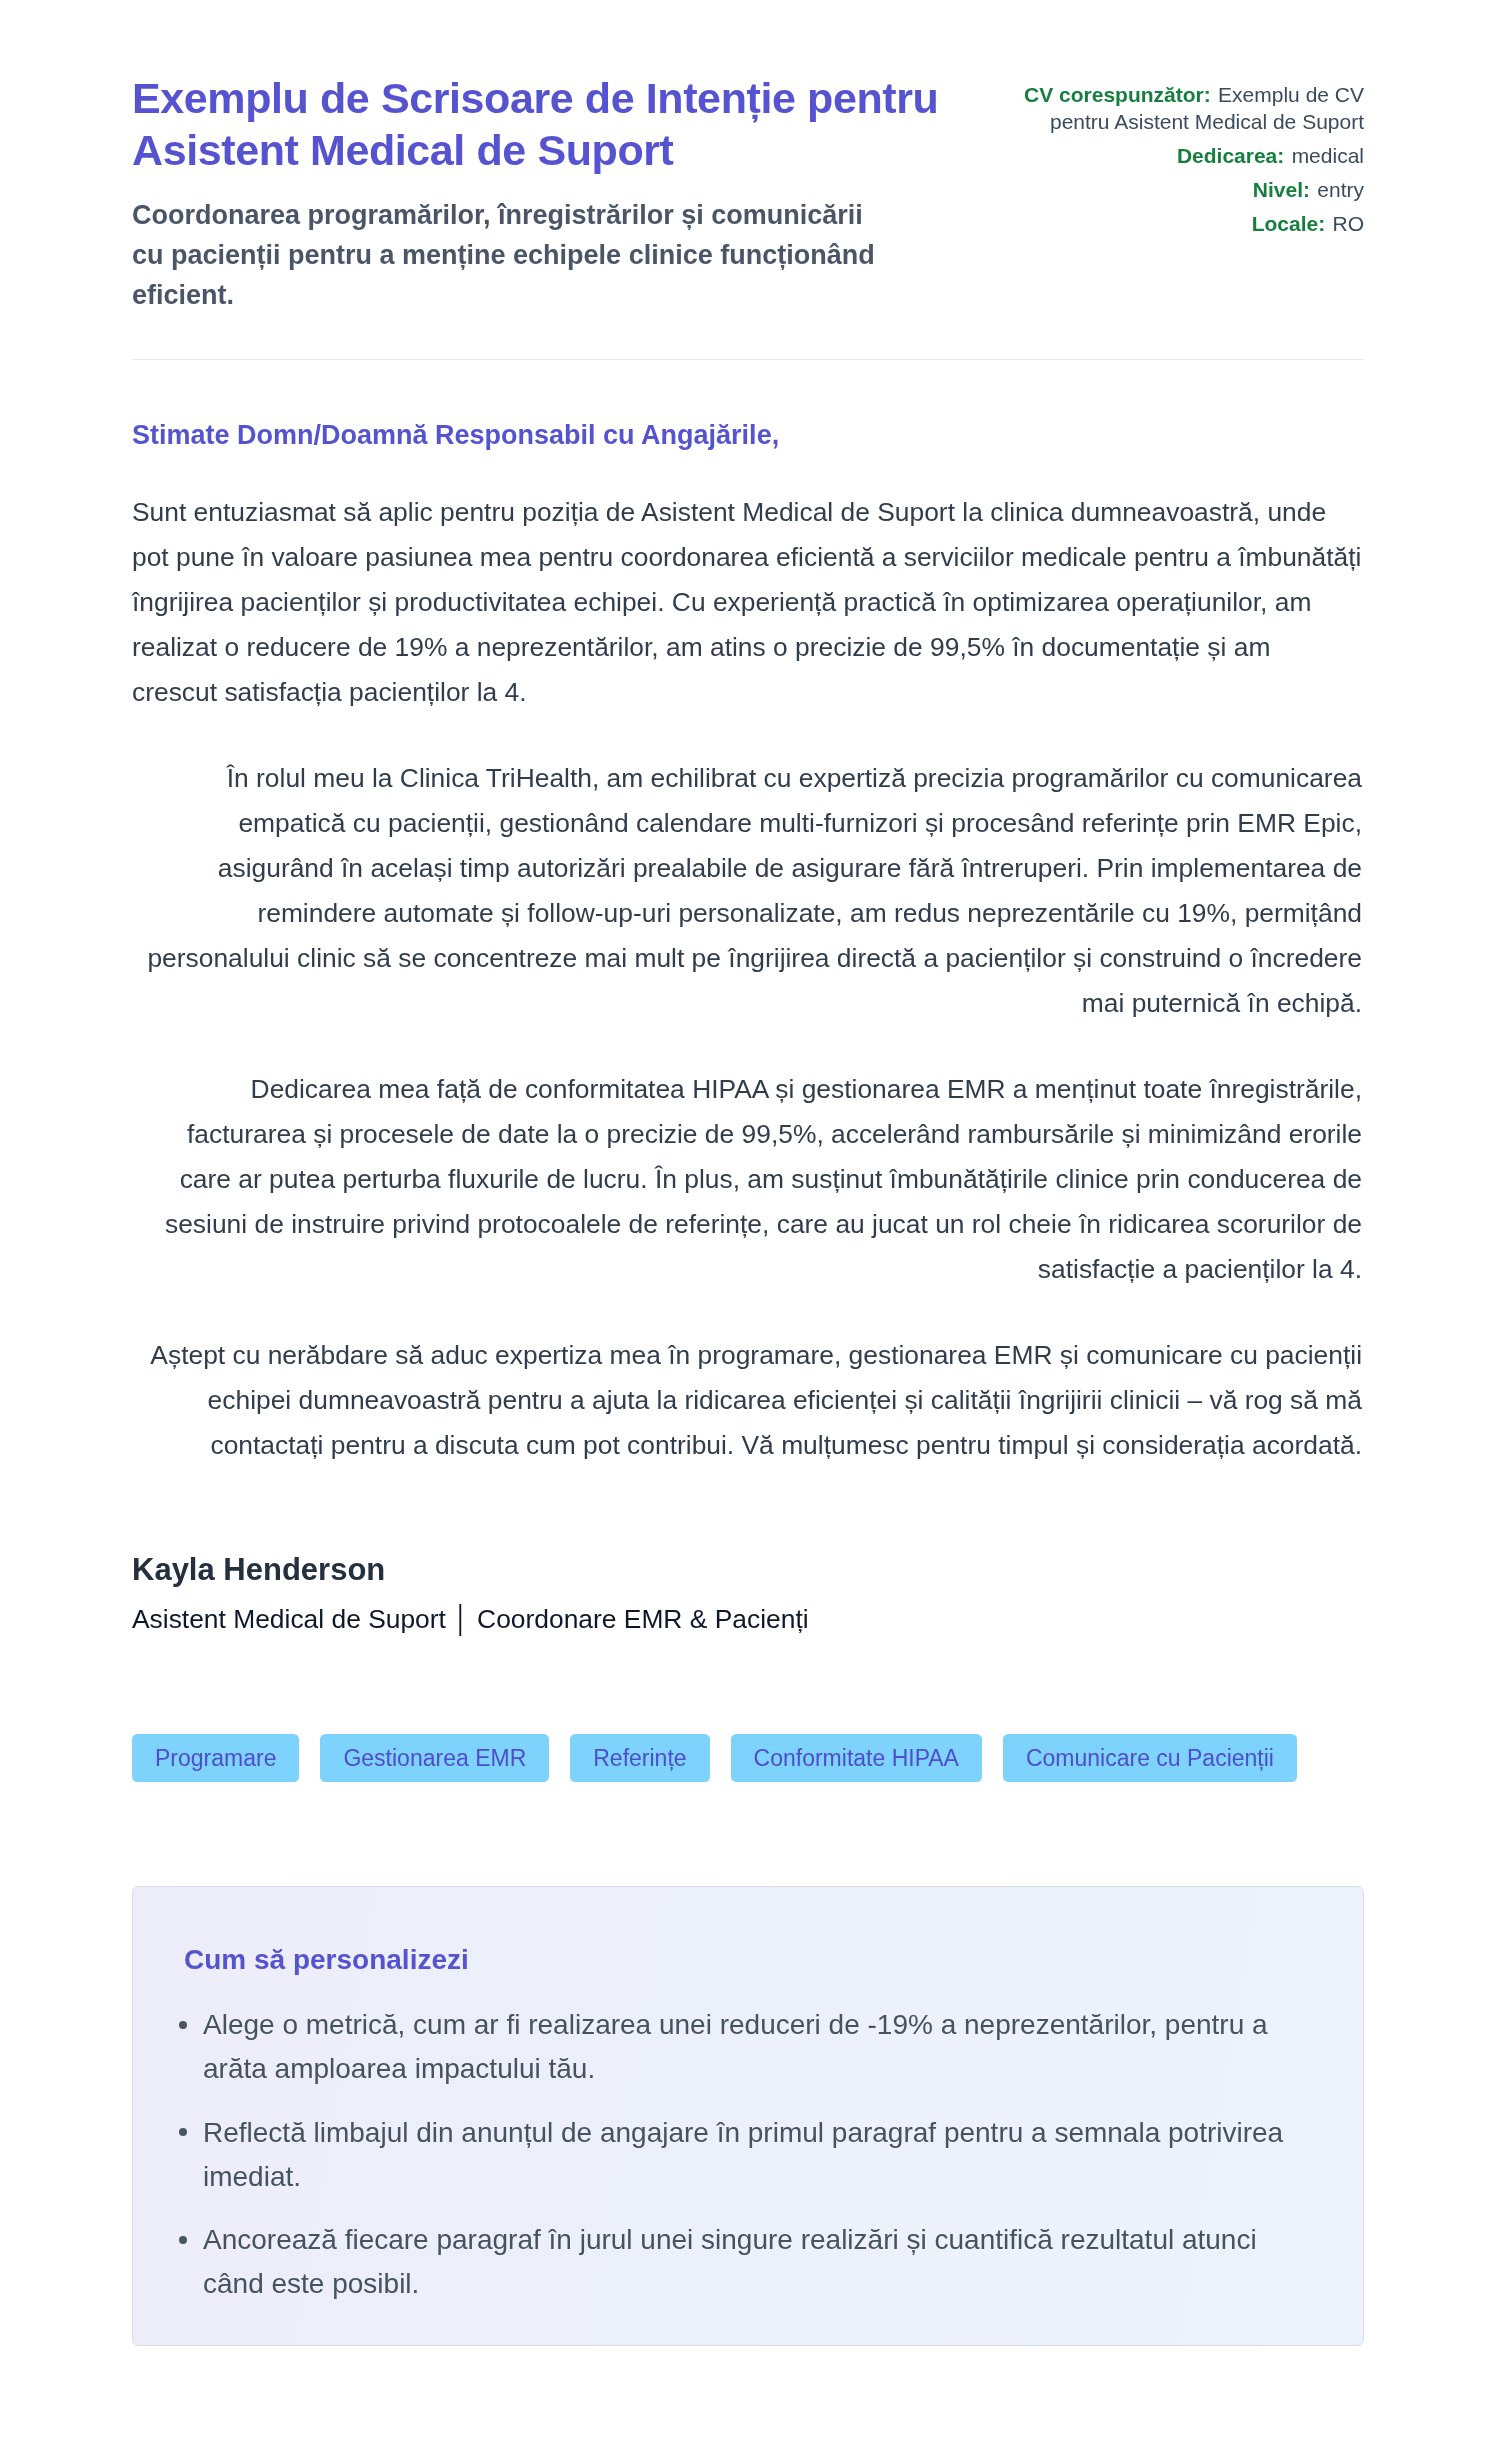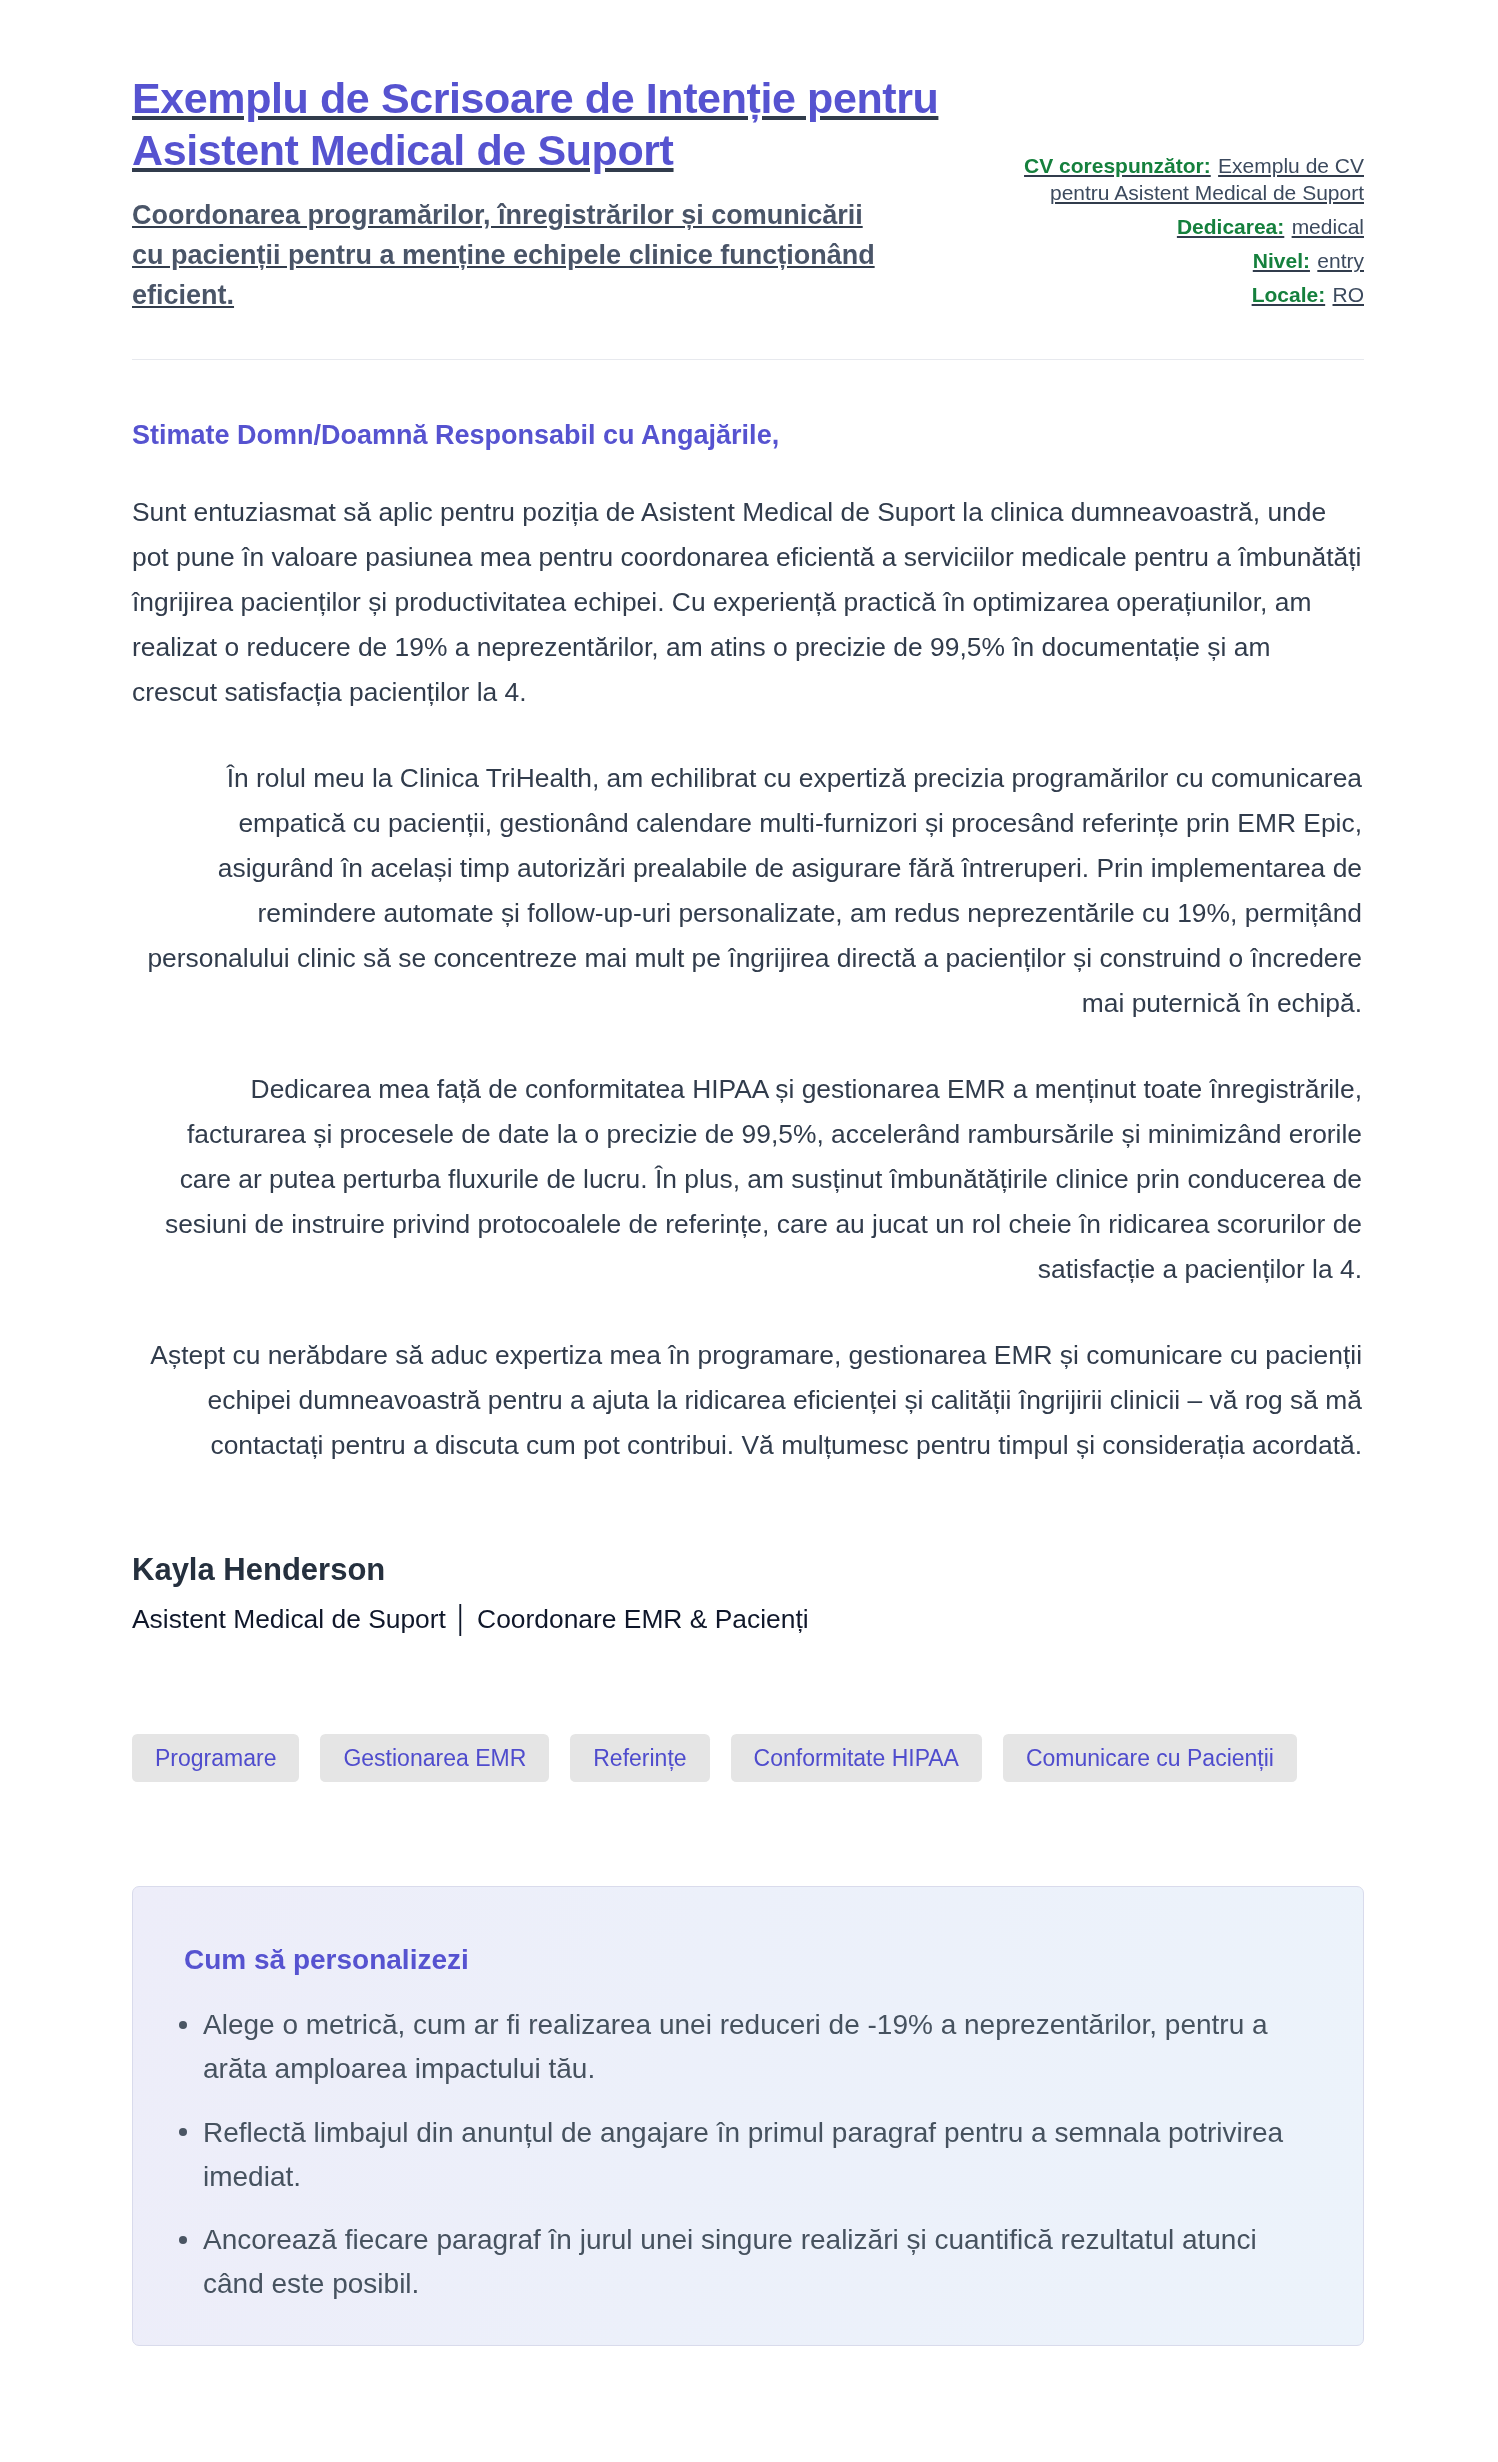--- a/index.html
+++ b/index.html
@@ -5,21 +5,21 @@
   html,body{margin:0;padding:0;background:#ffffff;}
   body{
     width:1498px;min-height:2462px;
     font-family:"Liberation Sans", sans-serif;
     color:#313c4c;
     -webkit-font-smoothing:antialiased;
   }
   .page{box-sizing:border-box;width:1498px;padding:72px 134px 79px 132px;}
 
   
-  .header{display:flex;justify-content:space-between;align-items:flex-end;gap:25px;text-decoration:underline;}
+  .header{display:flex;justify-content:space-between;align-items:flex-start;gap:25px;}
   .header-left{max-width:820px;}
   h1.title{
     margin:0;color:#5653d0;font-size:43px;line-height:52px;
     font-weight:700;letter-spacing:-0.4px;
   }
   p.subtitle{
     margin:19.4px 0 0;color:#4a5568;font-size:27px;line-height:40px;
     font-weight:700;max-width:767px;
   }
   .meta{
@@ -41,21 +41,21 @@
     margin:37px 0 0;font-size:26.4px;line-height:45px;color:#313c4c;max-width:1230px;
   }
   p.para + p.para{margin-top:41px;text-align:right;}
 
   p.sig-name{margin:85px 0 0;font-size:31px;line-height:33px;font-weight:700;color:#25303e;}
   p.sig-role{margin:16px 0 0;font-size:26.4px;line-height:35px;color:#0f172a;}
 
   
   .tags{margin-top:97px;display:flex;flex-wrap:wrap;gap:21px;}
   .tag{
-    display:inline-block;background:#e5e5e5;color:#4f4ccd;
+    display:inline-block;background:#7dd3fc;color:#4f4ccd;
     font-size:23px;line-height:23px;font-weight:500;
     padding:12.3px 23px;border-radius:5.3px;white-space:nowrap;
   }
 
   
   .tips{
     box-sizing:border-box;margin-top:104px;
     border:1.8px solid #d9dbec;border-radius:7px;
     background:linear-gradient(100deg,#ededf9 0%,#ecf0fa 45%,#ecf3fb 100%);
     padding:39px 42px 39px 35px;

